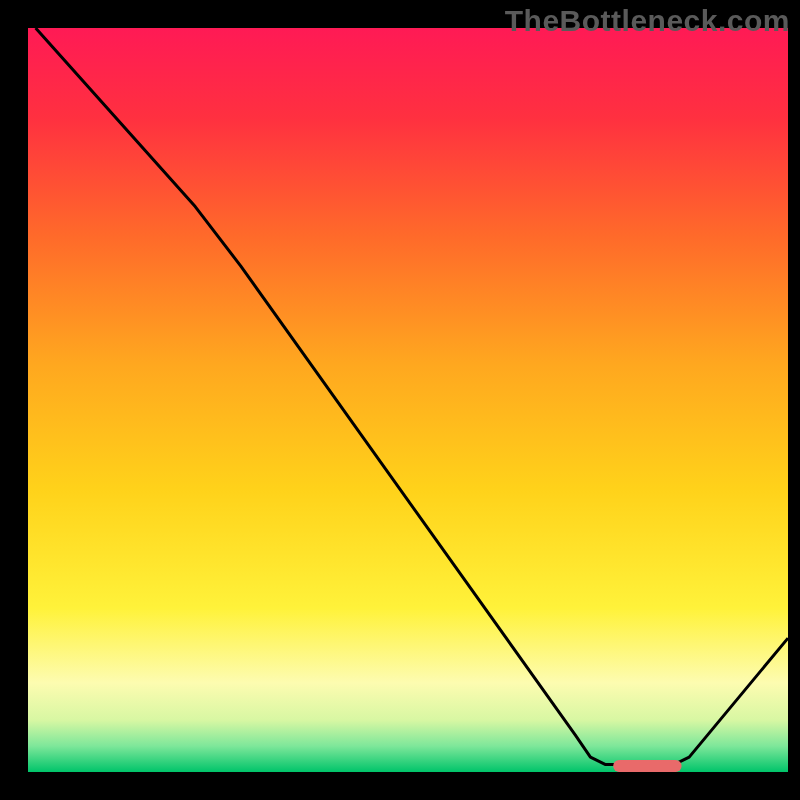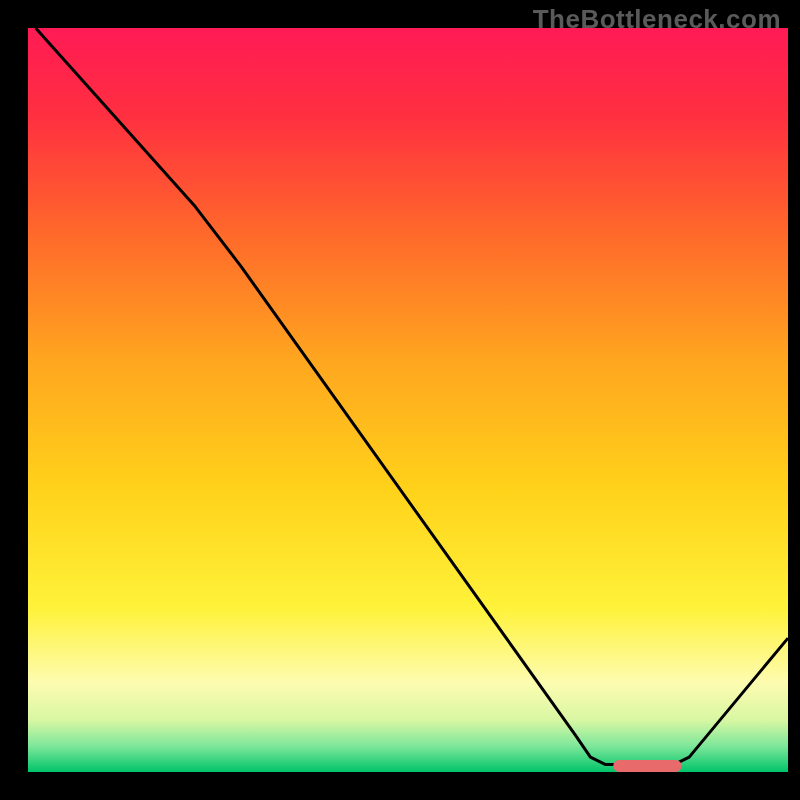--- a/index.html
+++ b/index.html
@@ -13,23 +13,23 @@
   }
   .frame {
     position: relative;
     width: 800px;
     height: 800px;
     background: #000;
   }
   .watermark {
     position: absolute;
     top: 4px;
-    right: 19px;
+    right: 10px;
     color: #5a5a5a;
-    font-size: 26px;
+    font-size: 30px;
     font-weight: 600;
     letter-spacing: 0.5px;
     z-index: 5;
   }
   svg.plot {
     position: absolute;
     left: 0;
     top: 0;
   }
 </style>

